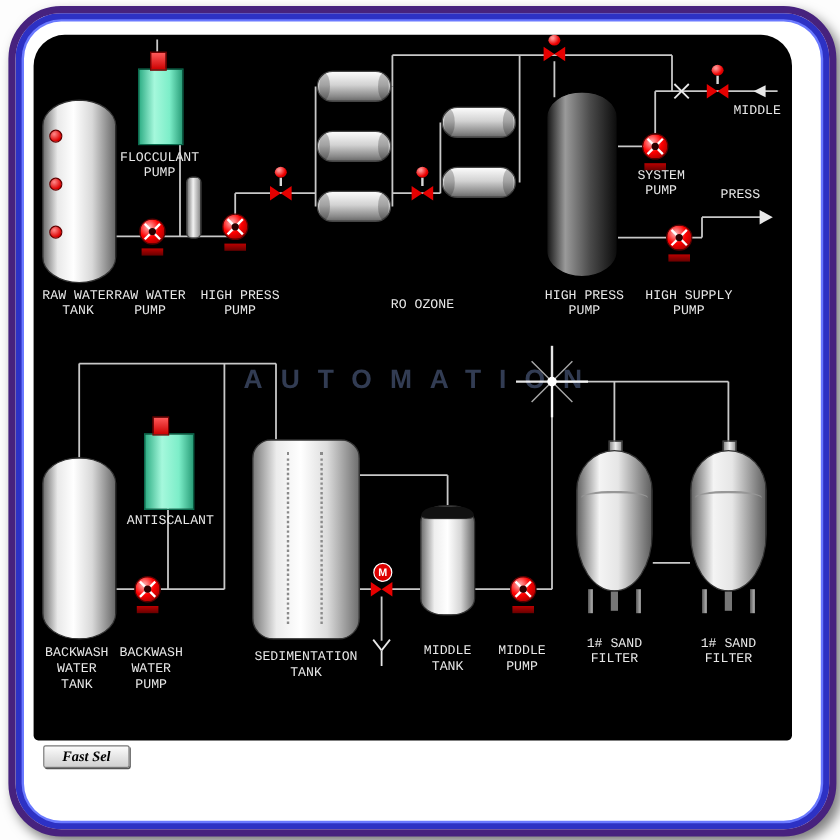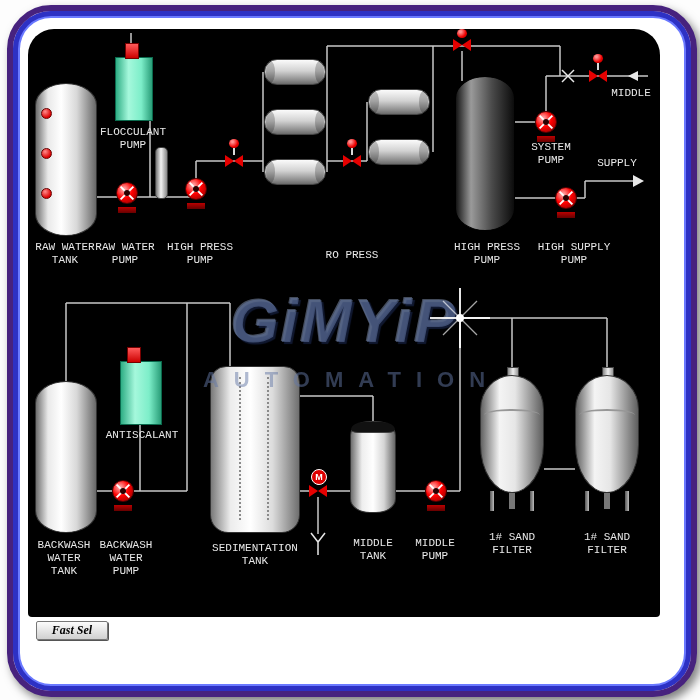--- a/index.html
+++ b/index.html
@@ -299,35 +299,35 @@
         </div>
       <div class="lbl" style="left:97px;top:212px">
           <span>RAW WATER</span>
           <span>PUMP</span>
         </div>
       <div class="lbl" style="left:172px;top:212px">
           <span>HIGH PRESS</span>
           <span>PUMP</span>
         </div>
       <div class="lbl" style="left:324px;top:220px">
-          <span>RO PRESS</span>
+          <span>RO OZONE</span>
         </div>
       <div class="lbl" style="left:459px;top:212px">
           <span>HIGH PRESS</span>
           <span>PUMP</span>
         </div>
       <div class="lbl" style="left:523px;top:112px">
           <span>SYSTEM</span>
           <span>PUMP</span>
         </div>
       <div class="lbl" style="left:603px;top:58px">
           <span>MIDDLE</span>
         </div>
       <div class="lbl" style="left:589px;top:128px">
-          <span>SUPPLY</span>
+          <span>PRESS</span>
         </div>
       <div class="lbl" style="left:546px;top:212px">
           <span>HIGH SUPPLY</span>
           <span>PUMP</span>
         </div>
       <div class="lbl" style="left:114px;top:400px">
           <span>ANTISCALANT</span>
         </div>
       <div class="lbl" style="left:36px;top:510px">
           <span>BACKWASH</span>
@@ -354,21 +354,20 @@
       <div class="lbl" style="left:484px;top:502px">
           <span>1# SAND</span>
           <span>FILTER</span>
         </div>
       <div class="lbl" style="left:579px;top:502px">
           <span>1# SAND</span>
           <span>FILTER</span>
         </div>
 
       <div class="wm">
-        <div class="wm-brand">GiMYiP</div>
         <div class="wm-sub">AUTOMATION</div>
       </div>
       <svg class="star" width="60" height="60">
         <line x1="30" y1="0" x2="30" y2="60" stroke="#fff" stroke-width="2" opacity=".9"></line>
         <line x1="0" y1="30" x2="60" y2="30" stroke="#fff" stroke-width="2" opacity=".9"></line>
         <line x1="13" y1="13" x2="47" y2="47" stroke="#fff" stroke-width="1.2" opacity=".65"></line>
         <line x1="13" y1="47" x2="47" y2="13" stroke="#fff" stroke-width="1.2" opacity=".65"></line>
         <circle cx="30" cy="30" r="4" fill="#fff"></circle>
       </svg>
 

